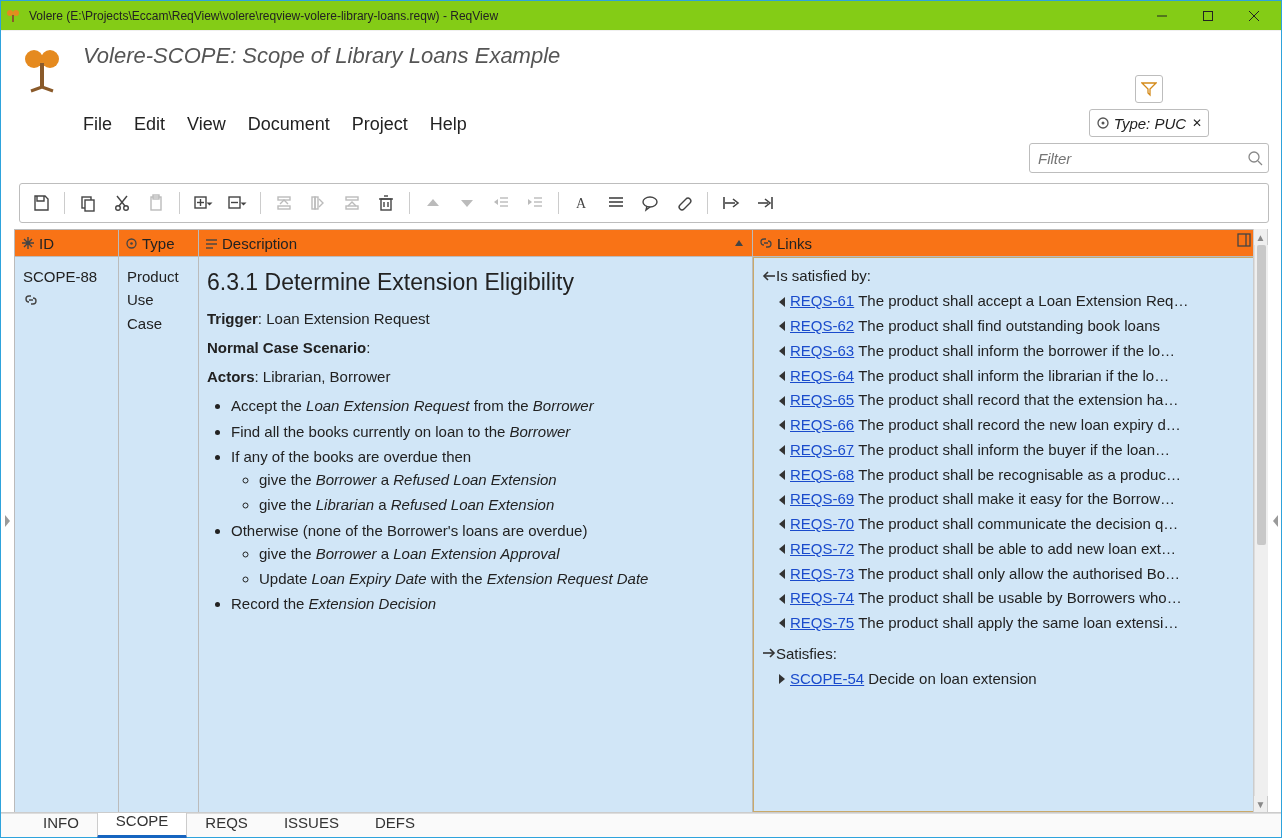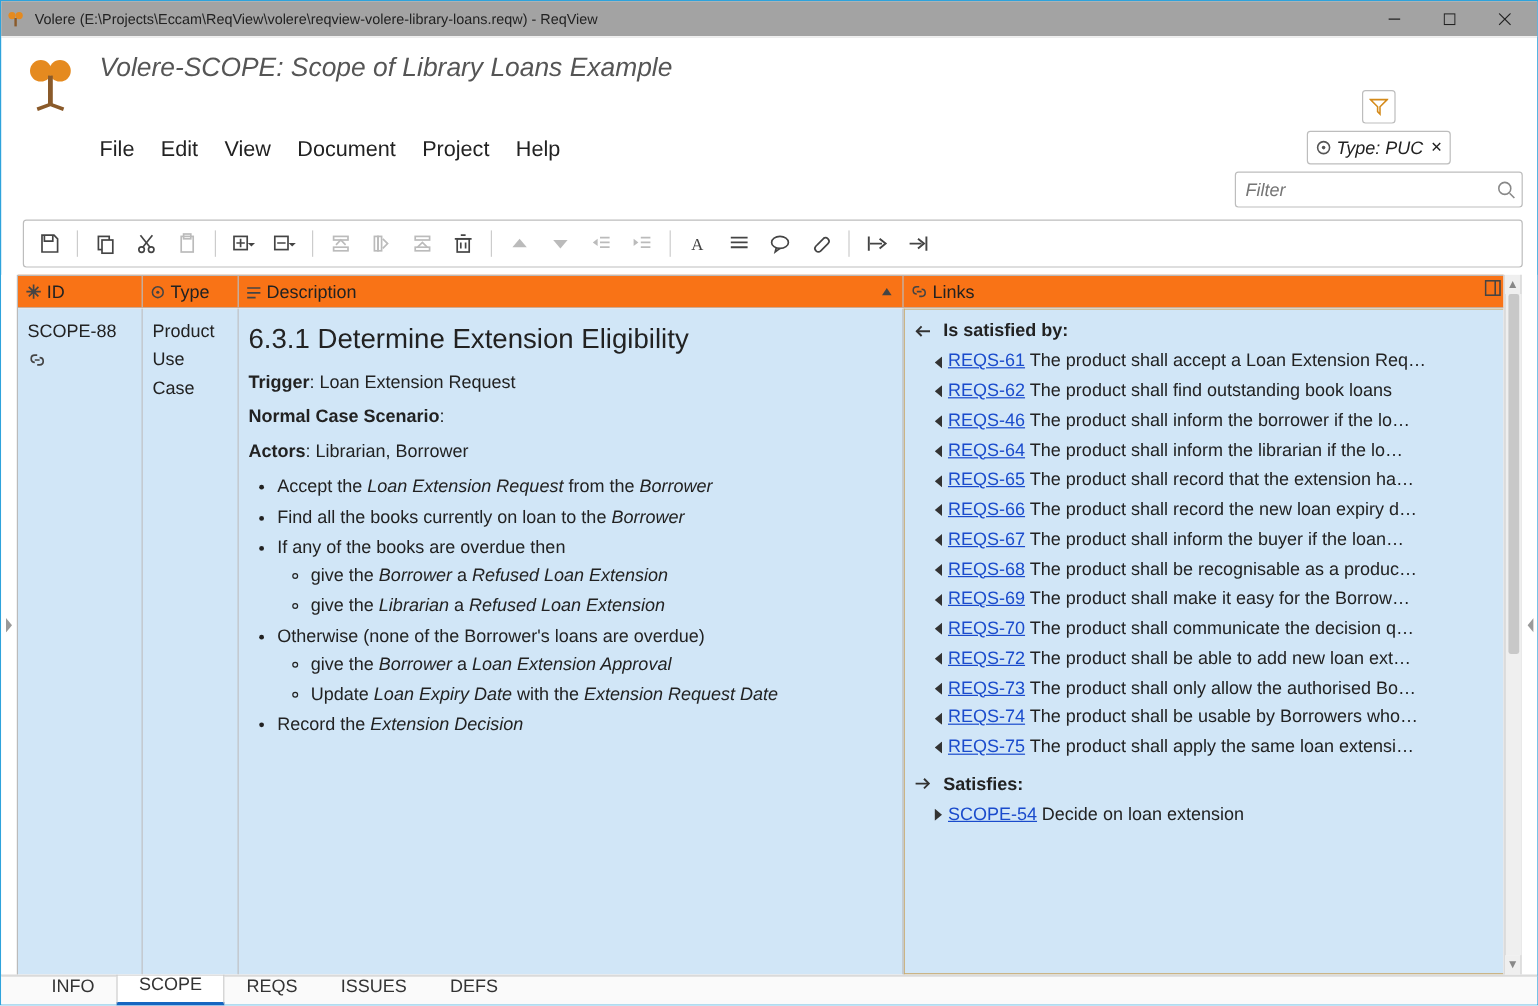--- a/index.html
+++ b/index.html
@@ -2,21 +2,21 @@
 <html><head>
 <meta charset="utf-8">
 <style>
   * { box-sizing: border-box; margin: 0; padding: 0; }
   html, body { height: 100%; font-family: "Segoe UI", Arial, sans-serif; font-size: 15px; color: #222; overflow: hidden; }
 
   
   .window { width: 1282px; height: 838px; border: 1px solid #2ea3dc; background: #fff; display: flex; flex-direction: column; position: relative; }
 
   
-  .titlebar { height: 30px; display: flex; align-items: center; padding: 0 4px; background: #a3a3a3; border-bottom: 1px solid #f0f0f0; }
+  .titlebar { height: 30px; display: flex; align-items: center; padding: 0 4px; background: #84cc16; border-bottom: 1px solid #f0f0f0; }
   .titlebar .app-icon { width: 16px; height: 16px; margin-right: 8px; }
   .titlebar .title-text { font-size: 12px; flex: 1; white-space: nowrap; overflow: hidden; text-overflow: ellipsis; }
   .titlebar .win-btns { display: flex; }
   .titlebar .win-btn { width: 46px; height: 30px; display: flex; align-items: center; justify-content: center; }
 
   
   .header { display: flex; align-items: flex-start; padding: 12px 12px 0 18px; }
   .logo { width: 46px; height: 46px; margin-right: 18px; margin-top: 4px; }
   .header-main { flex: 1; display: flex; flex-direction: column; }
   .doc-title { font-size: 22px; font-style: italic; color: #555; margin-bottom: 6px; }
@@ -63,21 +63,21 @@
   .desc-h { font-size: 23px; margin-bottom: 6px; }
   .desc-p { margin-bottom: 6px; }
   .desc-b { font-weight: 600; }
   .desc-i { font-style: italic; }
   .desc-ul { padding-left: 24px; margin-top: 6px; }
   .desc-ul li { margin-bottom: 2px; }
   .desc-ul ul { list-style-type: circle; padding-left: 28px; }
 
   .links-cell { background: #d1e6f7; border: 1px solid #c9a96a; padding: 6px 8px; }
   .links-group { margin-bottom: 6px; }
-  .links-group-h { display: flex; align-items: center; gap: 10px; margin-bottom: 2px; font-weight: bold; }
+  .links-group-h { display: flex; align-items: center; gap: 0; margin-bottom: 2px; }
   .links-list { padding-left: 16px; }
   .link-item { display: flex; align-items: center; gap: 4px; white-space: nowrap; overflow: hidden; text-overflow: ellipsis; line-height: 1.65; }
   .link-item a { color: #1a4bcc; text-decoration: underline; flex: none; }
   .link-item .link-text { overflow: hidden; text-overflow: ellipsis; }
 
   
   .bottom-tabs { height: 24px; display: flex; align-items: flex-end; padding-left: 24px; background: #fafafa; border-top: 1px solid #ddd; }
   .btab { padding: 8px 18px 6px; font-size: 15px; color: #333; border-top: 1px solid transparent; }
   .btab.active { background: #fff; border-top: 1px solid #ccc; border-left: 1px solid #ccc; border-right: 1px solid #ccc; border-bottom: 3px solid #1665c0; margin-bottom: -1px; }
 
@@ -424,21 +424,21 @@
                     <svg width="8" height="10" viewBox="0 0 8 10">
                       <path d="M7 0 L1 5 L7 10 Z" fill="#333"></path>
                     </svg>
                     <a href="#">REQS-62</a> 
                     <span class="link-text">The product shall find outstanding book loans</span>
                   </div>
                   <div class="link-item">
                     <svg width="8" height="10" viewBox="0 0 8 10">
                       <path d="M7 0 L1 5 L7 10 Z" fill="#333"></path>
                     </svg>
-                    <a href="#">REQS-46</a> 
+                    <a href="#">REQS-63</a> 
                     <span class="link-text">The product shall inform the borrower if the lo…</span>
                   </div>
                   <div class="link-item">
                     <svg width="8" height="10" viewBox="0 0 8 10">
                       <path d="M7 0 L1 5 L7 10 Z" fill="#333"></path>
                     </svg>
                     <a href="#">REQS-64</a> 
                     <span class="link-text">The product shall inform the librarian if the lo…</span>
                   </div>
                   <div class="link-item">

